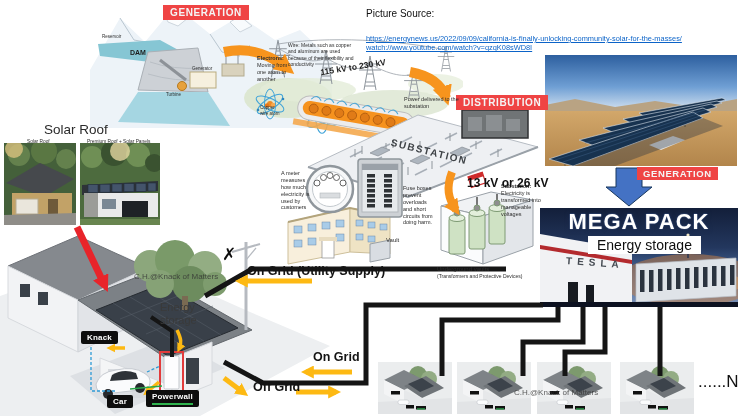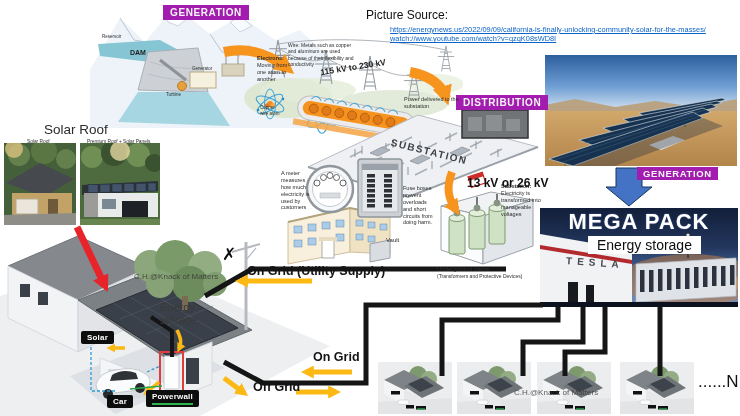--- a/index.html
+++ b/index.html
@@ -1,23 +1,23 @@
 <!DOCTYPE html>
 <html><head>
 <meta charset="utf-8">
 <style>
   html,body{margin:0;padding:0;background:#888;}
   #canvas{position:relative;width:740px;height:416px;background:#fff;overflow:hidden;
           font-family:"Liberation Sans","DejaVu Sans",sans-serif;color:#1a1a1a;}
   .abs{position:absolute;}
-  .stage-lbl{position:absolute;background:#a21caf;color:#f4f4f4;font-weight:bold;
+  .stage-lbl{position:absolute;background:#ef4444;color:#f4f4f4;font-weight:bold;
              font-size:10px;letter-spacing:.6px;padding:2px 7px;z-index:5;}
   .note{position:absolute;font-size:5.5px;line-height:1.25;color:#2d2d2d;z-index:5;}
   .lnk{font-size:7.4px;color:#0b63c8;text-decoration:underline;line-height:1.28;
-       white-space:nowrap;cursor:pointer;margin-left:24px;}
+       white-space:nowrap;cursor:pointer;}
   .chip{position:absolute;background:#0d0d0d;color:#fff;font-size:8px;font-weight:bold;
         padding:2px 6px;border-radius:2px;z-index:7;letter-spacing:.2px;}
   .bigtext{position:absolute;font-size:12.5px;font-weight:600;color:#141414;z-index:6;white-space:nowrap;}
   .wm{position:absolute;font-size:8px;color:rgba(50,50,50,.78);z-index:7;white-space:nowrap;margin-left:24px;}
   svg{display:block;}
 </style>
 </head>
 <body>
 
 <div id="canvas">
@@ -319,21 +319,21 @@
           <rect x="46" y="77" width="8" height="22"></rect>
         </g>
       <rect x="0" y="94" width="198" height="5" fill="#0c1120"></rect>
     </svg>
   </div>
   <div class="abs" style="left:540px;top:209px;width:198px;text-align:center;z-index:5;font-size:22px;font-weight:bold;color:#fff;letter-spacing:1px;text-shadow:1px 0 0 #22355c,-1px 0 0 #22355c,0 1px 0 #22355c,0 -1px 0 #22355c,0 0 5px #1a2b4e">MEGA PACK</div>
   <div class="abs" style="left:588px;top:236px;background:#fff;padding:1px 9px;z-index:5;font-size:14px;color:#0d0d0d">Energy storage</div>
   <div class="abs" style="left:566px;top:257px;transform:rotate(4deg);font-size:10px;font-weight:bold;letter-spacing:5px;color:#454b52;z-index:5">TESLA</div>
 
   <div class="abs" style="left:366px;top:8px;z-index:5">
-    <div style="font-size:12px;color:#111;margin-bottom:3px">Picture Source:</div>
+    <div style="font-size:10px;color:#111;margin-bottom:15px">Picture Source:</div>
     <div class="lnk">https://energynews.us/2022/09/09/california-is-finally-unlocking-community-solar-for-the-masses/</div>
     <div class="lnk">watch://www.youtube.com/watch?v=qzqK08sWD8I</div>
   </div>
 
   <div class="stage-lbl" style="left:163px;top:5px">GENERATION</div>
   <div class="stage-lbl" style="left:456px;top:95px">DISTRIBUTION</div>
   <div class="stage-lbl" style="left:637px;top:167px;font-size:9.5px;padding:1px 6px">GENERATION</div>
 
   <div class="note" style="left:257px;top:55px;width:32px">
     <b>Electrons:</b>
@@ -433,21 +433,21 @@
       <path d="M96,158 q4,-12 20,-14 q18,-4 28,3 q7,4 6,10 q0,6 -11,7 l-34,4 q-9,-1 -9,-10 z" fill="#fafbfc" stroke="#c6cad0" stroke-width="1"></path>
       <path d="M112,149 q11,-7 24,-2 l2,6 -28,2 z" fill="#2e3338"></path>
       <circle cx="108" cy="168" r="5" fill="#26292d"></circle>
         <circle cx="140" cy="162" r="5" fill="#26292d"></circle>
       <rect x="164" y="130" width="15" height="33" rx="1.5" fill="#fdfdfe" stroke="#c3c7cc" stroke-width="1"></rect>
       <rect x="160" y="126" width="23" height="41" fill="none" stroke="#e23b3b" stroke-width="2"></rect>
     </svg>
   </div>
   <div class="wm" style="left:110px;top:272px">C.H.@Knack of Matters</div>
   <div class="abs" style="left:160px;top:301px;width:50px;font-size:11px;line-height:1.15;color:#3a3a3a;z-index:6">Energy storage</div>
-  <div class="chip" style="left:81px;top:331px">Solar</div>
+  <div class="chip" style="left:81px;top:331px">Knack</div>
   <div class="chip" style="left:107px;top:395px">Car</div>
   <div class="chip" style="left:146px;top:390px">
     <span>Powerwall</span>
     <div style="height:2.5px;background:#2fb34e;margin-top:1.5px"></div>
   </div>
 
   <div class="abs" style="left:222px;top:244px;font-size:17px;font-weight:bold;color:#0d0d0d;z-index:6">✗</div>
   <div class="bigtext" style="left:247px;top:264px">On Grid (Utility Supply)</div>
   <div class="bigtext" style="left:313px;top:350px">On Grid</div>
   <div class="bigtext" style="left:253px;top:380px">Off Grid</div>

